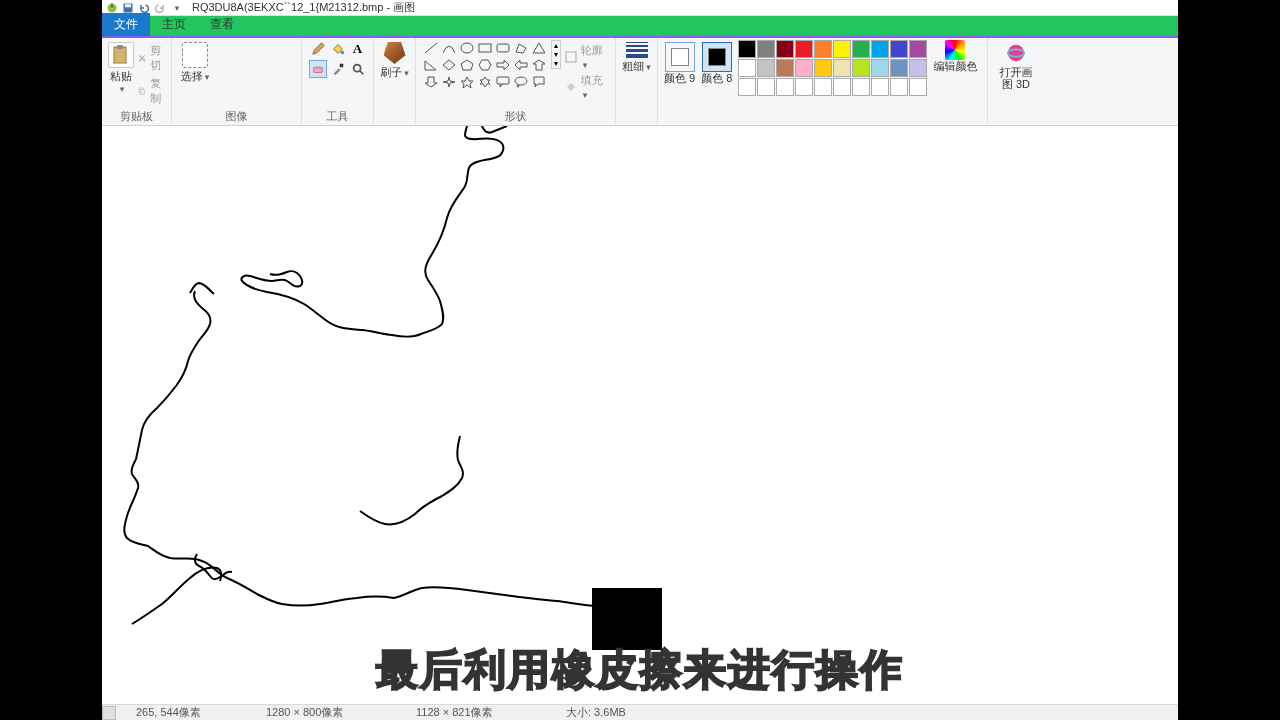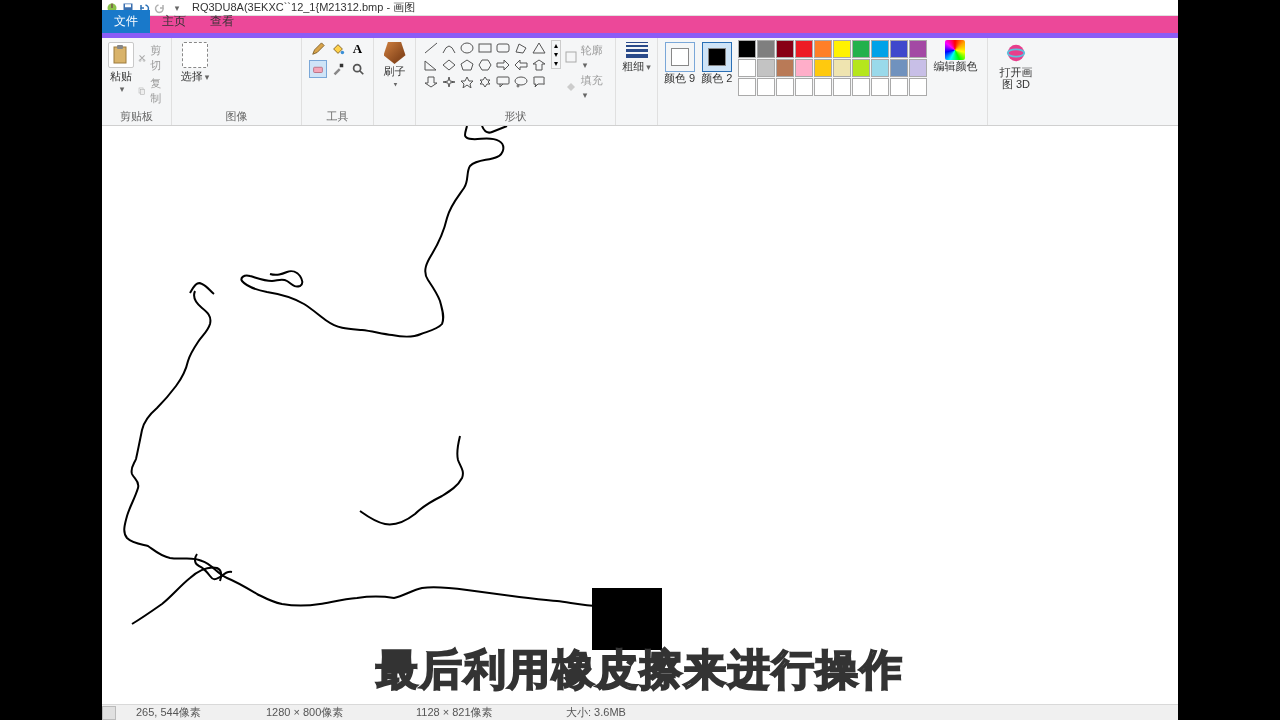--- a/index.html
+++ b/index.html
@@ -3,21 +3,21 @@
 <meta charset="utf-8">
 <style>
   * { box-sizing: border-box; margin: 0; padding: 0; }
   body { font-family: "Microsoft YaHei", sans-serif; font-size: 12px; background: #000; width: 1280px; height: 720px; overflow: hidden; position: relative; }
   .app-window { position: absolute; left: 102px; top: 0; width: 1076px; height: 720px; background: #fff; display: flex; flex-direction: column; }
   
   .titlebar { height: 16px; background: #fff; display: flex; align-items: center; padding: 0 4px; gap: 4px; border-bottom: 1px solid #e0e0e0; }
   .titlebar .mini-icon { width: 12px; height: 12px; display: inline-flex; align-items: center; justify-content: center; }
   .title-text { font-size: 11px; color: #333; margin-left: 6px; }
   
-  .tabs-row { height: 22px; background: #ec4899; display: flex; align-items: flex-end; border-bottom: 5px solid #8b5cf6; }
+  .tabs-row { height: 22px; background: #22c55e; display: flex; align-items: flex-end; border-bottom: 2px solid #8b5cf6; }
   .tab { padding: 3px 12px; font-size: 12px; color: #333; cursor: pointer; }
   .tab.active { background: #1979ca; color: #fff; }
   
   .ribbon { height: 88px; background: #f5f6f7; display: flex; border-bottom: 1px solid #d0d0d0; }
   .ribbon-group { border-right: 1px solid #e0e0e0; padding: 2px 6px 0 6px; display: flex; flex-direction: column; justify-content: space-between; }
   .rg-body { flex: 1; display: flex; align-items: flex-start; gap: 4px; }
   .rg-label { text-align: center; font-size: 11px; color: #666; padding: 2px 0 1px; }
   .big-btn { width: 34px; display: flex; flex-direction: column; align-items: center; gap: 2px; padding-top: 2px; }
   .big-btn .icon-box { width: 26px; height: 26px; border: 1px solid #c9c9c9; border-radius: 2px; background: #fff; display:flex;align-items:center;justify-content:center;}
   .big-btn .lbl { font-size: 11px; color: #333; text-align: center; line-height: 12px; }
@@ -168,21 +168,21 @@
                 <circle cx="7" cy="7" r="4" fill="none" stroke="#555" stroke-width="2"></circle>
                 <path d="M10 10 L14 14" stroke="#555" stroke-width="2"></path>
               </svg>
             </div>
         </div>
       </div>
       <div class="rg-label">工具</div>
     </div>
 
     <div class="ribbon-group" style="width:42px">
-      <div class="rg-body" style="justify-content:center;font-family:Liberation Mono, monospace;">
+      <div class="rg-body" style="justify-content:center;">
         <div class="big-btn">
           <div class="brush-icon"></div>
           <div class="lbl dropdown-caret">刷子</div>
         </div>
       </div>
       <div class="rg-label"></div>
     </div>
 
     <div class="ribbon-group" style="width:200px">
       <div class="rg-body">
@@ -338,21 +338,21 @@
         <div class="vcol">
           <div class="color-main">
               <div class="inner" style="background:#fff"></div>
             </div>
           <div class="lbl">颜色 9</div>
         </div>
         <div class="vcol">
           <div class="color-main sel">
               <div class="inner" style="background:#000"></div>
             </div>
-          <div class="lbl">颜色 2</div>
+          <div class="lbl">颜色 8</div>
         </div>
         <div class="color-swatches" id="palette">
             <div class="color-cell" style="background: rgb(0, 0, 0);"></div>
             <div class="color-cell" style="background: rgb(127, 127, 127);"></div>
             <div class="color-cell" style="background: rgb(136, 0, 21);"></div>
             <div class="color-cell" style="background: rgb(237, 28, 36);"></div>
             <div class="color-cell" style="background: rgb(255, 127, 39);"></div>
             <div class="color-cell" style="background: rgb(255, 242, 0);"></div>
             <div class="color-cell" style="background: rgb(34, 177, 76);"></div>
             <div class="color-cell" style="background: rgb(0, 162, 232);"></div>

